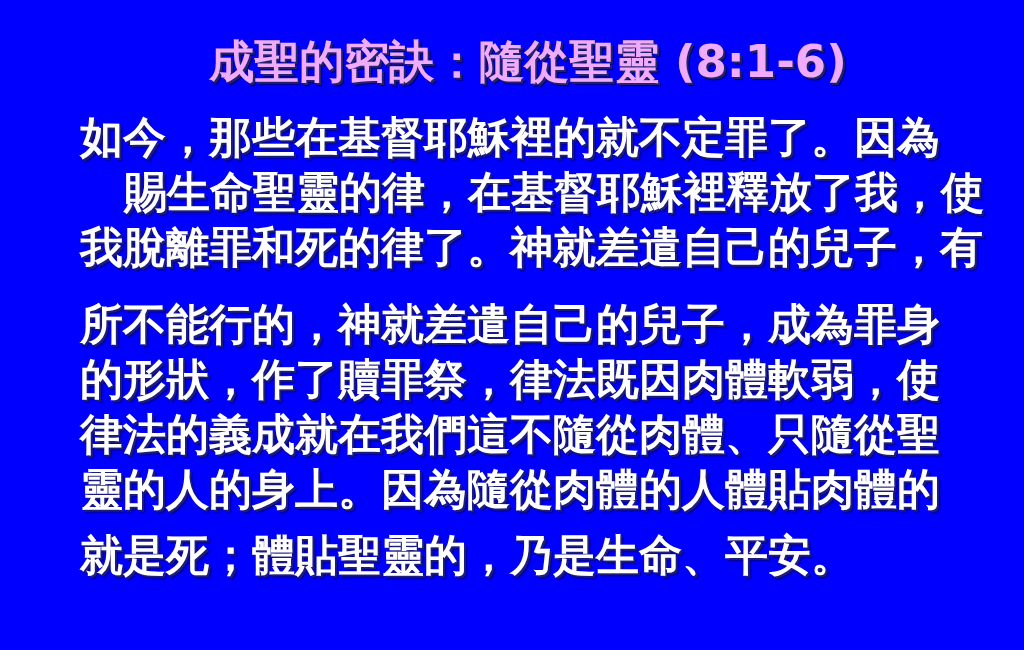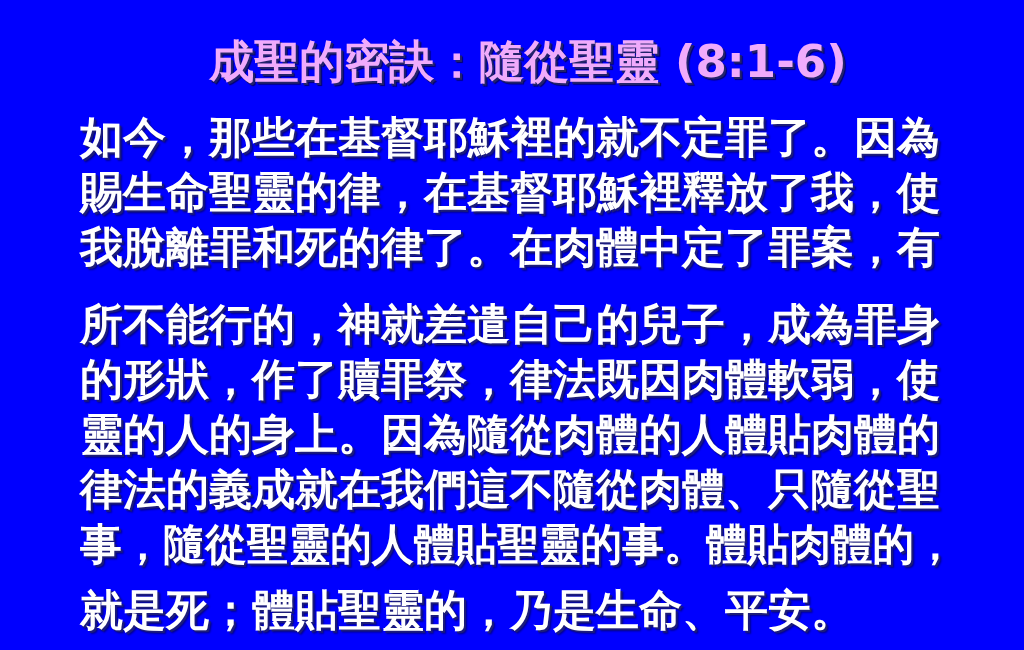--- a/index.html
+++ b/index.html
@@ -79,39 +79,36 @@
 <body>
 
 <div class="slide" style="background: rgb(0, 0, 255);">
 
   <div class="slide-title" style="color: #f0abfc; padding-left: 16px;">成聖的密訣：隨從聖靈 (8:1-6)</div>
 
   <div class="scripture-body">
     <div class="scripture-line justify" style="color: rgb(255, 255, 255);">
       <span>如今，那些在基督耶穌裡的就不定罪了。因為</span>
     </div>
-    <div class="scripture-line justify" style="color: rgb(255, 255, 255);">
+    <div class="scripture-line justify" style="color: rgb(255, 255, 255); margin-left: 44px;">
       <span>賜生命聖靈的律，在基督耶穌裡釋放了我，使</span>
     </div>
     <div class="scripture-line justify" style="color: rgb(255, 255, 255);">
-      <span>我脫離罪和死的律了。在肉體中定了罪案，有</span>
+      <span>我脫離罪和死的律了。神就差遣自己的兒子，有</span>
     </div>
     <div class="scripture-line justify" style="color: rgb(255, 255, 255); margin-top: 22px;">
       <span>所不能行的，神就差遣自己的兒子，成為罪身</span>
     </div>
     <div class="scripture-line justify" style="color: rgb(255, 255, 255);">
       <span>的形狀，作了贖罪祭，律法既因肉體軟弱，使</span>
     </div>
     <div class="scripture-line justify" style="color: rgb(255, 255, 255);">
-      <span>靈的人的身上。因為隨從肉體的人體貼肉體的</span>
-    </div>
-    <div class="scripture-line justify" style="color: rgb(255, 255, 255);">
       <span>律法的義成就在我們這不隨從肉體、只隨從聖</span>
     </div>
     <div class="scripture-line justify" style="color: rgb(255, 255, 255);">
-      <span style="display: inline-block; transform-origin: left center; transform: scaleX(0.9701);">事，隨從聖靈的人體貼聖靈的事。體貼肉體的，</span>
+      <span>靈的人的身上。因為隨從肉體的人體貼肉體的</span>
     </div>
     <div class="scripture-line last" style="color: rgb(255, 255, 255);">
       <span>就是死；體貼聖靈的，乃是生命、平安。</span>
     </div>
   </div>
 
 </div>
 
 </body></html>

